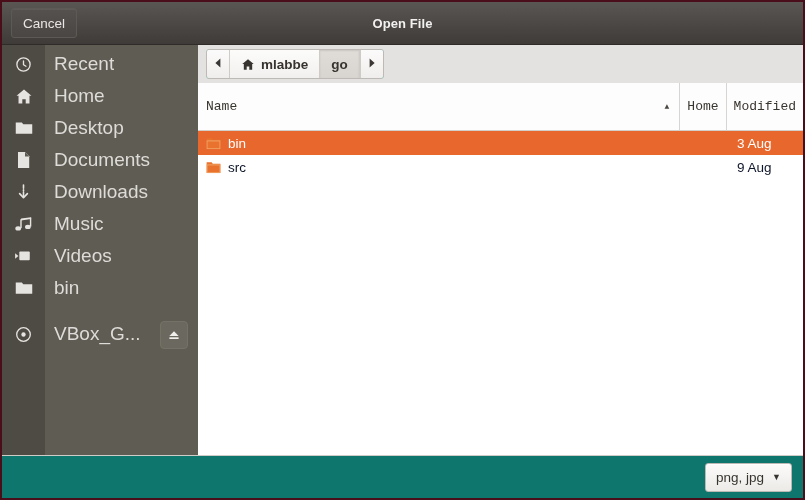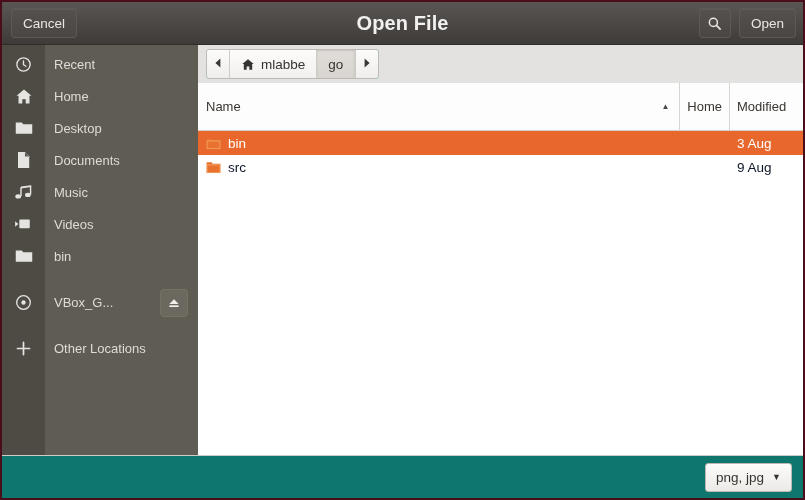--- a/index.html
+++ b/index.html
@@ -31,21 +31,21 @@
     align-items: center;
     padding: 0 7px;
     box-sizing: border-box;
     border-bottom: 1px solid #2e2b29;
   }
   #titlebar .title {
     position: absolute;
     left: 0; right: 0;
     text-align: center;
     color: #f2f1f0;
-    font-size: 20px;
+    font-size: 13px;
     font-weight: bold;
     letter-spacing: 0.1px;
     pointer-events: none;
   }
   .tb-btn {
     position: relative;
     z-index: 2;
     height: 30px;
     min-width: 30px;
     box-sizing: border-box;
@@ -106,21 +106,21 @@
     width: 43px;
     flex: 0 0 43px;
     display: flex;
     align-items: center;
     justify-content: center;
     color: #e6e4e0;
   }
   .sb-item .sb-icon svg { display: block; }
   .sb-item .sb-label {
     color: #dedcd8;
-    font-size: 13px;
+    font-size: 19px;
     padding-left: 9px;
     white-space: nowrap;
     overflow: hidden;
   }
   .sb-spacer { height: 14px; }
   .eject-btn {
     position: absolute;
     right: 10px;
     top: 3px;
     width: 26px;
@@ -155,20 +155,21 @@
   }
   .crumbs {
     display: flex;
     align-items: stretch;
     height: 28px;
     border: 1px solid #bdb9b4;
     border-radius: 3px;
     background: #5eead4;
     overflow: hidden;
     box-shadow: 0 1px 0 rgba(255,255,255,0.7) inset;
+    font-weight: bold;
   }
   .crumb-arrow {
     width: 22px;
     display: flex;
     align-items: center;
     justify-content: center;
     background: linear-gradient(to bottom, #fcfbfb, #f0eeec);
     color: #3a3734;
     font-size: 9px;
   }
@@ -197,20 +198,21 @@
 
   
   #colheaders {
     flex: 0 0 27px;
     display: flex;
     background: #fdfdfd;
     border-bottom: 1px solid #d2cfcb;
     font-size: 13px;
     color: #39352f;
     align-items: stretch;
+    font-family: Liberation Mono, monospace;
   }
   .ch {
     display: flex;
     align-items: center;
     box-sizing: border-box;
     padding: 0 8px;
   }
   #ch-name { flex: 1 1 auto; justify-content: space-between; border-right: 1px solid #d8d5d1; }
   #ch-name .sort-ind { font-size: 8px; color: #4a4641; padding-right: 2px; }
   #ch-size { flex: 0 0 37px; border-right: 1px solid #d8d5d1; justify-content: flex-start; padding: 0 7px; }
@@ -277,33 +279,20 @@
 
 <div id="window">
 
   <div id="titlebar">
     <div class="tb-btn" id="cancel-btn">
       <span>Cancel</span>
     </div>
 
     <div class="title">Open File</div>
 
-    <div class="tb-right">
-      <div class="tb-btn" id="search-btn">
-        <span>
-          <svg width="15" height="15" viewBox="0 0 16 16" fill="none">
-            <circle cx="6.8" cy="6.8" r="4.3" stroke="#e8e6e4" stroke-width="1.6"></circle>
-            <line x1="10.1" y1="10.1" x2="14" y2="14" stroke="#e8e6e4" stroke-width="1.8" stroke-linecap="round"></line>
-          </svg>
-        </span>
-      </div>
-      <div class="tb-btn" id="open-btn">
-        <span>Open</span>
-      </div>
-    </div>
   </div>
 
   <div id="body">
 
     <div id="sidebar">
       <div class="sb-list">
 
         <div class="sb-item">
           <span class="sb-icon">
             <svg width="17" height="17" viewBox="0 0 18 18" fill="none">
@@ -335,20 +324,29 @@
         <div class="sb-item">
           <span class="sb-icon">
             <svg width="15" height="18" viewBox="0 0 15 18" fill="none">
               <path d="M2 1h7l4.2 4.2V17H2z" fill="#e6e4e0"></path>
               <path d="M9 1v4.4h4.2" fill="#5f5c53"></path>
             </svg>
           </span>
           <span class="sb-label">Documents</span>
         </div>
 
+        <div class="sb-item">
+          <span class="sb-icon">
+            <svg width="17" height="18" viewBox="0 0 17 18" fill="none">
+              <path d="M8.5 2v3.2M8.5 6.8v1.2M8.5 9.4v4.6" stroke="#e6e4e0" stroke-width="1.6" stroke-linecap="round"></path>
+              <path d="M4.6 10.6 8.5 14.6l3.9-4.0" stroke="#e6e4e0" stroke-width="1.6" stroke-linecap="round" stroke-linejoin="round"></path>
+            </svg>
+          </span>
+          <span class="sb-label">Downloads</span>
+        </div>
 
         <div class="sb-item">
           <span class="sb-icon">
             <svg width="19" height="17" viewBox="0 0 20 17" fill="#e6e4e0">
               <path d="M7.4 2.3 18 0.8v2.0L7.4 4.3z"></path>
               <rect x="6.6" y="3.0" width="1.5" height="9.3"></rect>
               <rect x="16.7" y="1.4" width="1.5" height="9.3"></rect>
               <ellipse cx="4.4" cy="12.6" rx="3.0" ry="2.3"></ellipse>
               <ellipse cx="14.6" cy="11.0" rx="3.0" ry="2.3"></ellipse>
             </svg>
@@ -391,28 +389,20 @@
               <svg width="14" height="12" viewBox="0 0 14 12" fill="#efeeea">
                 <path d="M7 2.2 11.6 7.0H2.4z"></path>
                 <rect x="2.4" y="8.3" width="9.2" height="1.7"></rect>
               </svg>
             </span>
           </span>
         </div>
 
         <div class="sb-spacer"></div>
 
-        <div class="sb-item">
-          <span class="sb-icon">
-            <svg width="17" height="17" viewBox="0 0 18 18" fill="none">
-              <path d="M9 2.6v12.8M2.6 9h12.8" stroke="#e6e4e0" stroke-width="1.8" stroke-linecap="round"></path>
-            </svg>
-          </span>
-          <span class="sb-label">Other Locations</span>
-        </div>
 
       </div>
     </div>
 
     <div id="pane">
 
       <div id="pathbar">
         <div class="crumbs">
           <div class="crumb-arrow left">
             <span>

